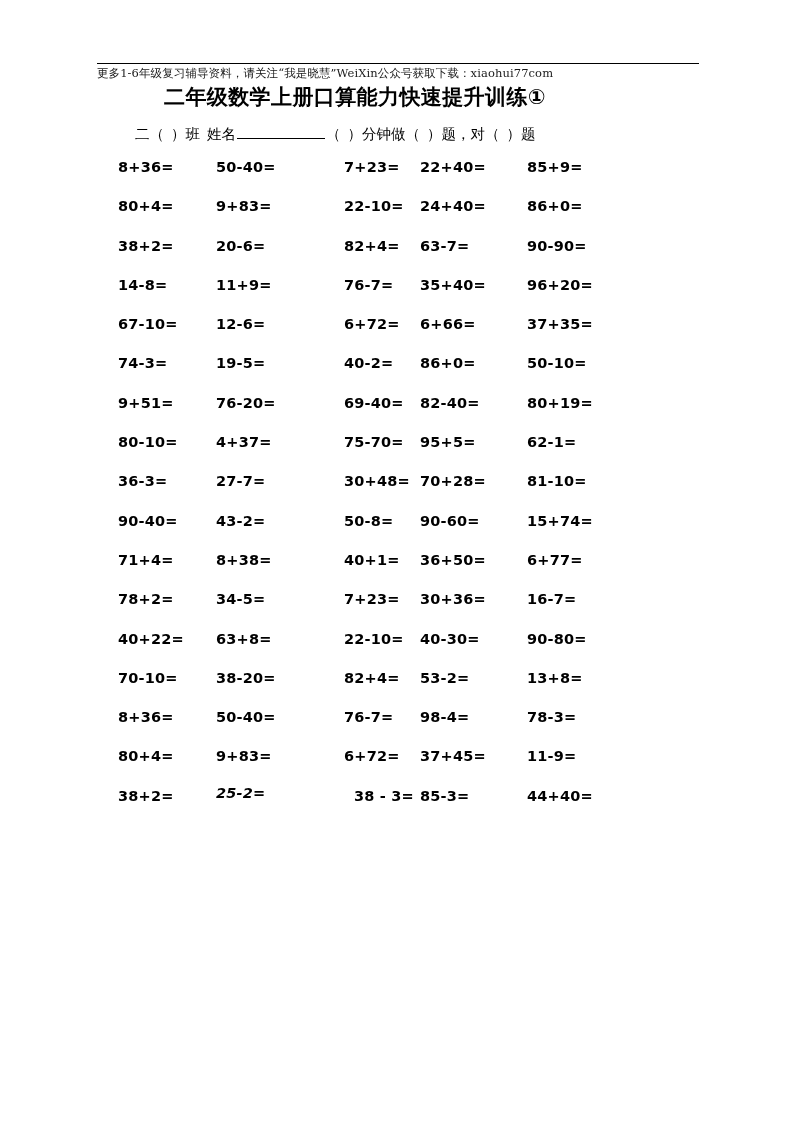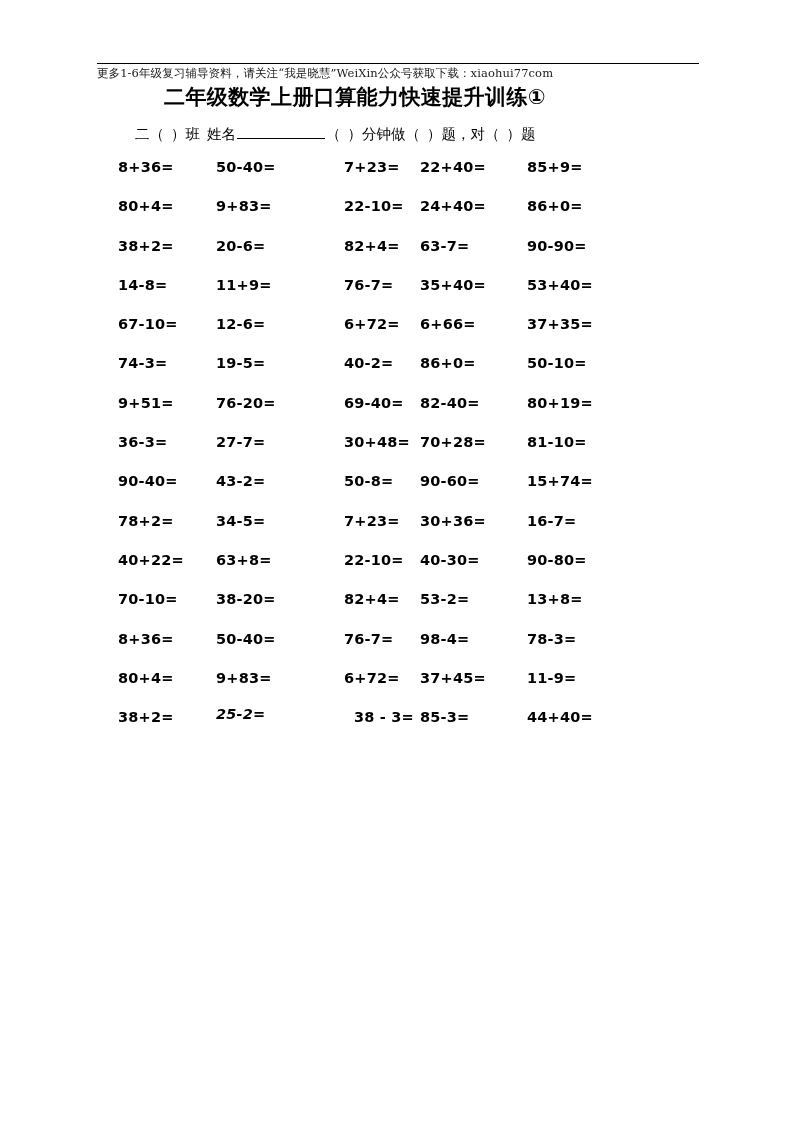--- a/index.html
+++ b/index.html
@@ -161,21 +161,21 @@
       <div class="cell c1">20-6=</div>
       <div class="cell c2">82+4=</div>
       <div class="cell c3">63-7=</div>
       <div class="cell c4">90-90=</div>
     </div>
     <div class="prow">
       <div class="cell c0">14-8=</div>
       <div class="cell c1">11+9=</div>
       <div class="cell c2">76-7=</div>
       <div class="cell c3">35+40=</div>
-      <div class="cell c4">53+40=</div>
+      <div class="cell c4">96+20=</div>
     </div>
     <div class="prow">
       <div class="cell c0">67-10=</div>
       <div class="cell c1">12-6=</div>
       <div class="cell c2">6+72=</div>
       <div class="cell c3">6+66=</div>
       <div class="cell c4">37+35=</div>
     </div>
     <div class="prow">
       <div class="cell c0">74-3=</div>
@@ -185,34 +185,48 @@
       <div class="cell c4">50-10=</div>
     </div>
     <div class="prow">
       <div class="cell c0">9+51=</div>
       <div class="cell c1">76-20=</div>
       <div class="cell c2">69-40=</div>
       <div class="cell c3">82-40=</div>
       <div class="cell c4">80+19=</div>
     </div>
     <div class="prow">
+      <div class="cell c0">80-10=</div>
+      <div class="cell c1">4+37=</div>
+      <div class="cell c2">75-70=</div>
+      <div class="cell c3">95+5=</div>
+      <div class="cell c4">62-1=</div>
+    </div>
+    <div class="prow">
       <div class="cell c0">36-3=</div>
       <div class="cell c1">27-7=</div>
       <div class="cell c2">30+48=</div>
       <div class="cell c3">70+28=</div>
       <div class="cell c4">81-10=</div>
     </div>
     <div class="prow">
       <div class="cell c0">90-40=</div>
       <div class="cell c1">43-2=</div>
       <div class="cell c2">50-8=</div>
       <div class="cell c3">90-60=</div>
       <div class="cell c4">15+74=</div>
     </div>
     <div class="prow">
+      <div class="cell c0">71+4=</div>
+      <div class="cell c1">8+38=</div>
+      <div class="cell c2">40+1=</div>
+      <div class="cell c3">36+50=</div>
+      <div class="cell c4">6+77=</div>
+    </div>
+    <div class="prow">
       <div class="cell c0">78+2=</div>
       <div class="cell c1">34-5=</div>
       <div class="cell c2">7+23=</div>
       <div class="cell c3">30+36=</div>
       <div class="cell c4">16-7=</div>
     </div>
     <div class="prow">
       <div class="cell c0">40+22=</div>
       <div class="cell c1">63+8=</div>
       <div class="cell c2">22-10=</div>

